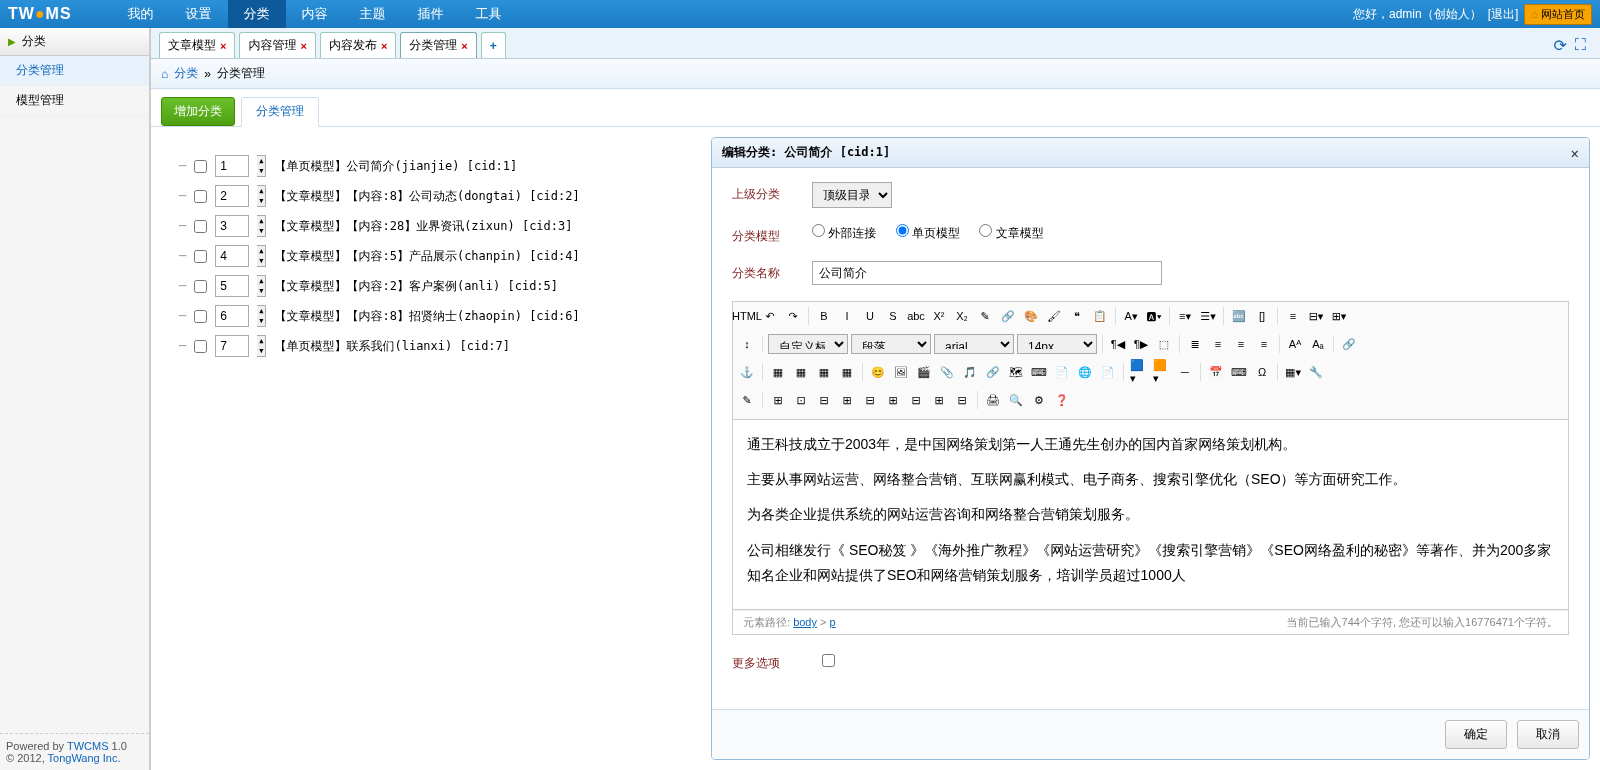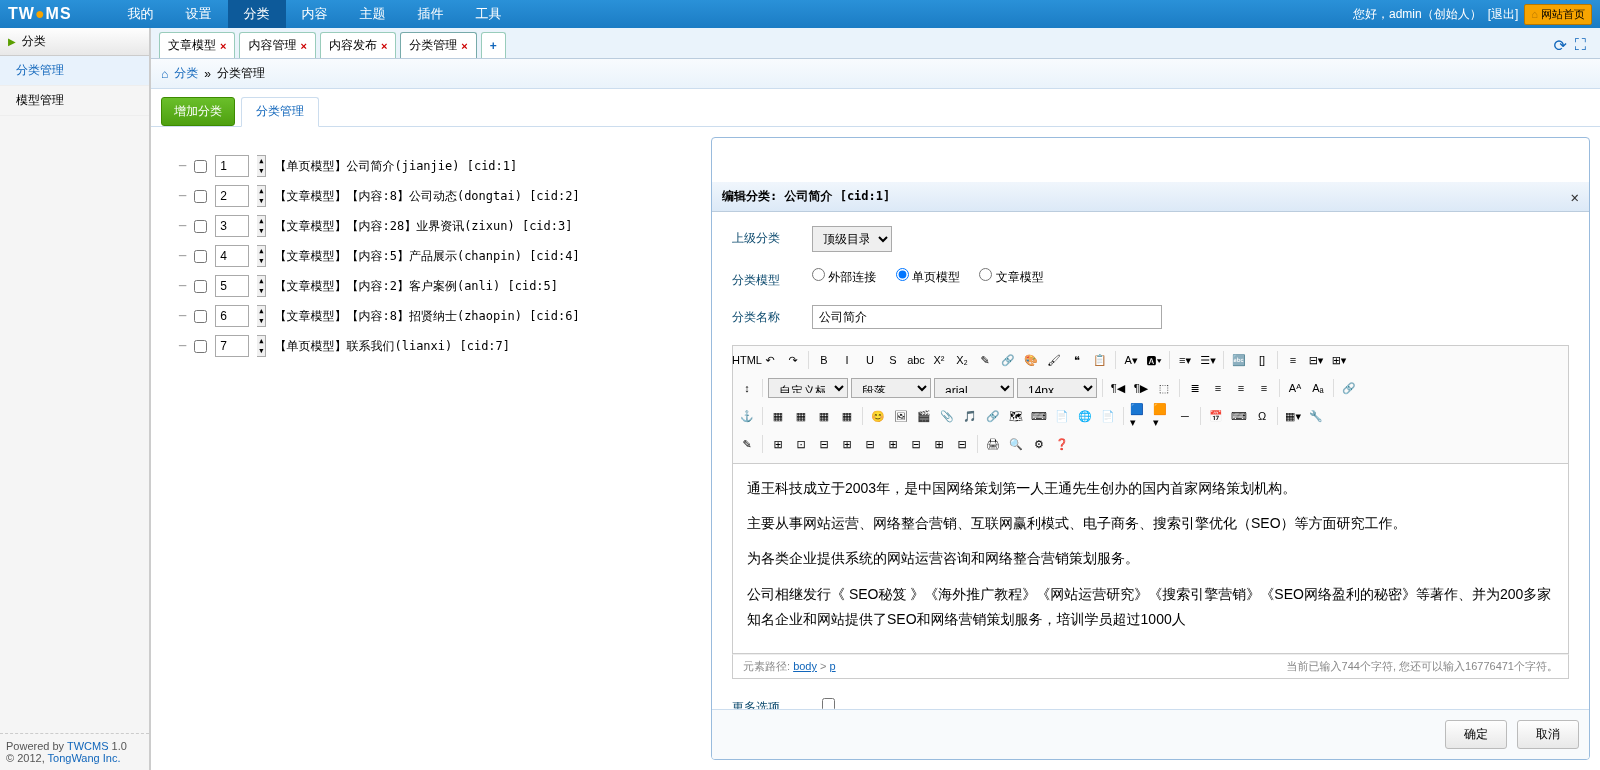--- a/index.html
+++ b/index.html
@@ -38,25 +38,25 @@
 .workarea { flex: 1; display: flex; overflow: hidden; }
 .tree-col { width: 560px; padding: 20px 10px; overflow: auto; }
 .tree-row { display: flex; align-items: center; gap: 8px; margin: 8px 0 8px 18px; font-family: SimSun, monospace; font-size: 12px; }
 .tree-row .dash { color: #999; }
 .tree-row input[type=checkbox] { }
 .num-box { width: 34px; height: 22px; border: 1px solid #aaa; text-align: left; padding: 2px 4px; font-size: 12px; }
 .spin { display: flex; flex-direction: column; border: 1px solid #aaa; border-left: none; height: 22px; }
 .spin div { font-size: 7px; line-height: 10px; padding: 0 2px; background: #f0f0f0; cursor: pointer; }
 .tree-text { font-family: SimSun, monospace; }
 .edit-panel { flex: 1; border: 1px solid #99bbdd; border-radius: 4px; margin: 10px 10px 10px 0; display: flex; flex-direction: column; background: #fff; overflow: hidden; }
-.panel-head { background: linear-gradient(#f0f6fc,#dce9f7); border-bottom: 1px solid #bcd; padding: 6px 10px; font-family: SimSun, monospace; font-weight: bold; font-size: 12px; display: flex; align-items: center; margin-top: 44px; }
+.panel-head { background: linear-gradient(#f0f6fc,#dce9f7); border-bottom: 1px solid #bcd; padding: 6px 10px; font-family: SimSun, monospace; font-weight: bold; font-size: 12px; display: flex; align-items: center; }
 .panel-head .close { margin-left: auto; cursor: pointer; font-size: 14px; color: #333; }
 .panel-body { flex: 1; overflow: auto; padding: 14px 20px; font-size: 12px; }
 .frow { display: flex; align-items: flex-start; margin-bottom: 16px; }
-.flabel { width: 80px; color: #0c4a6e; padding-top: 4px; }
+.flabel { width: 80px; color: #7f1d1d; padding-top: 4px; }
 .fval select, .fval input[type=text] { border: 1px solid #aaa; padding: 4px 6px; font-size: 12px; }
 .fval input[type=text] { width: 350px; }
 .fval select { width: 80px; }
 .radios label { margin-right: 16px; }
 .toolbar { border: 1px solid #ccc; background: #fafafa; padding: 4px; display: flex; flex-wrap: wrap; gap: 3px; align-items: center; }
 .tb-btn { width: 20px; height: 20px; border: 1px solid transparent; display: inline-flex; align-items: center; justify-content: center; font-size: 11px; cursor: pointer; border-radius: 2px; }
 .tb-sel { font-size: 11px; height: 20px; border: 1px solid #ccc; }
 .tb-sep { width: 1px; height: 18px; background: #ddd; margin: 0 2px; }
 .editor-area { border: 1px solid #ccc; border-top: none; padding: 12px 14px; height: 190px; overflow: auto; font-size: 14px; line-height: 1.8; }
 .editor-area p { margin-bottom: 10px; }

